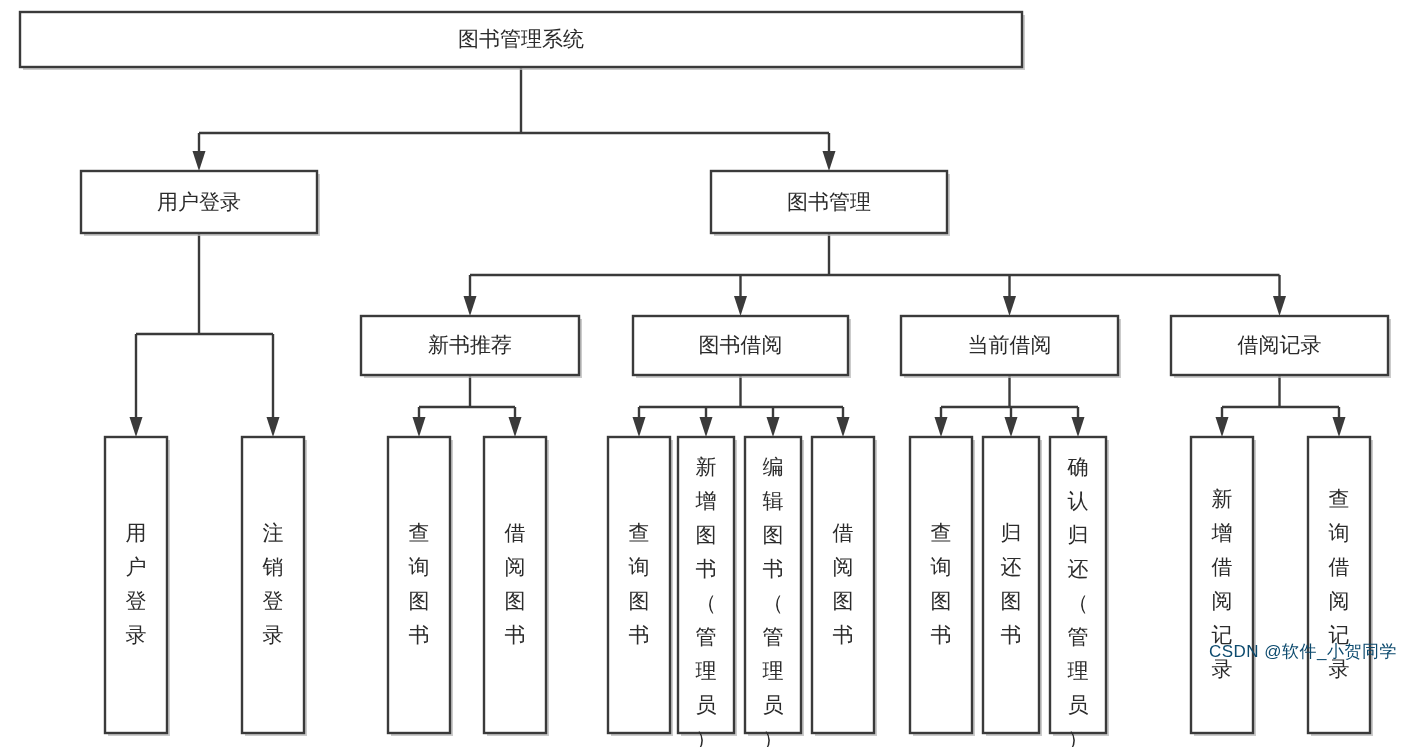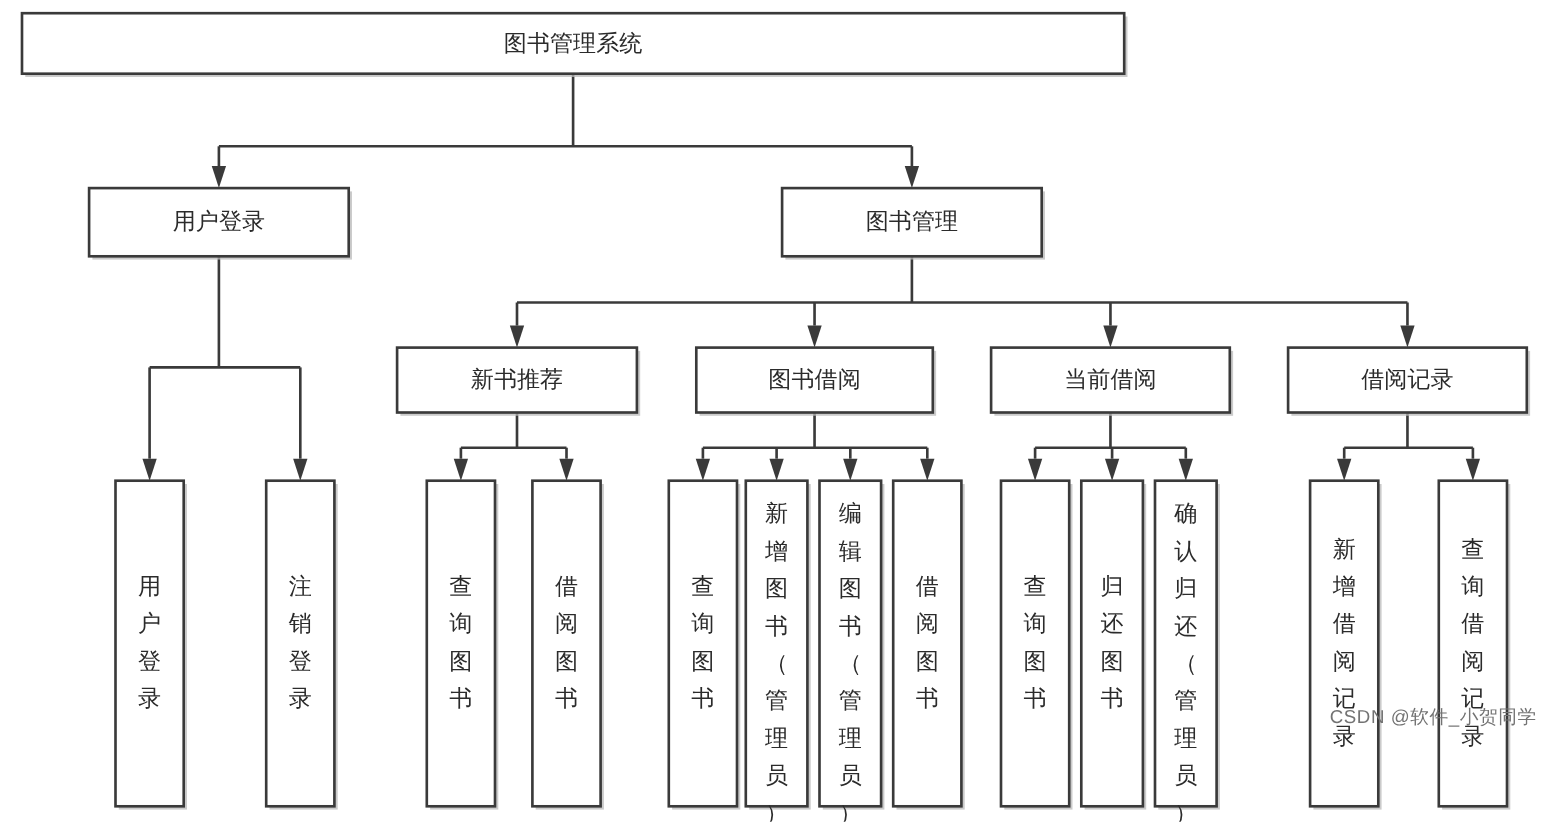--- a/index.html
+++ b/index.html
@@ -55,21 +55,21 @@
     stroke-linecap: butt;
   }
   .arrow-head {
     fill: #3a3a3a;
     stroke: none;
   }
   .watermark {
     position: absolute;
     right: 8px;
     bottom: 3px;
-    color: #737373;
+    color: #0c4a6e;
     font-size: 17px;
     font-family: "Liberation Sans", "DejaVu Sans", sans-serif;
     letter-spacing: 0.5px;
     user-select: none;
     white-space: nowrap;
   }
 </style>
 </head>
 <body>
 

